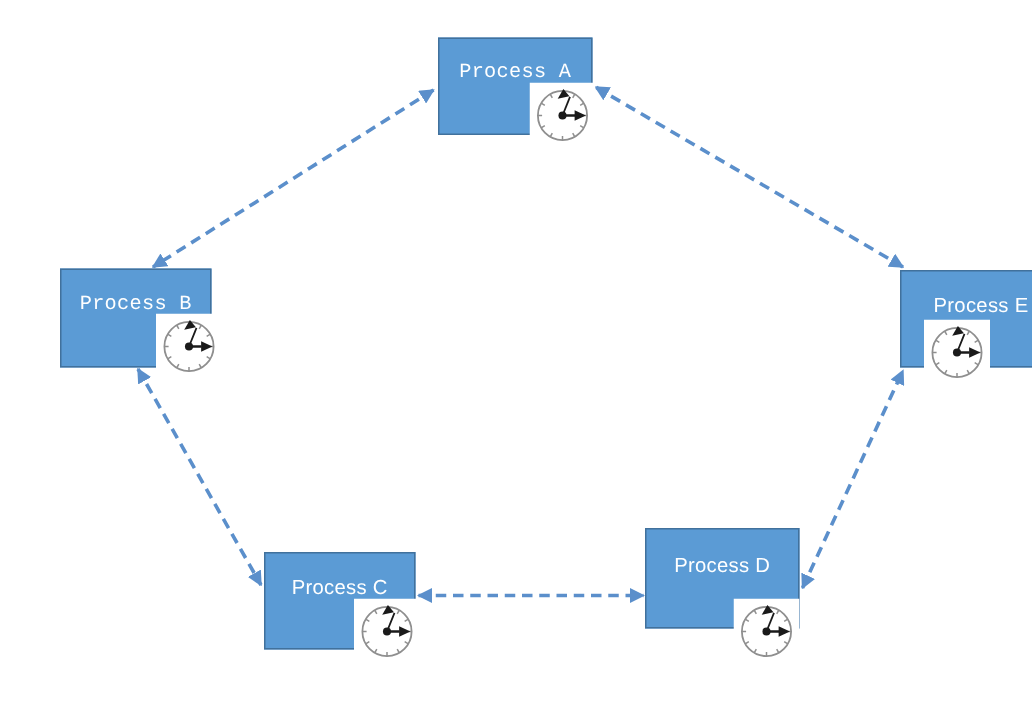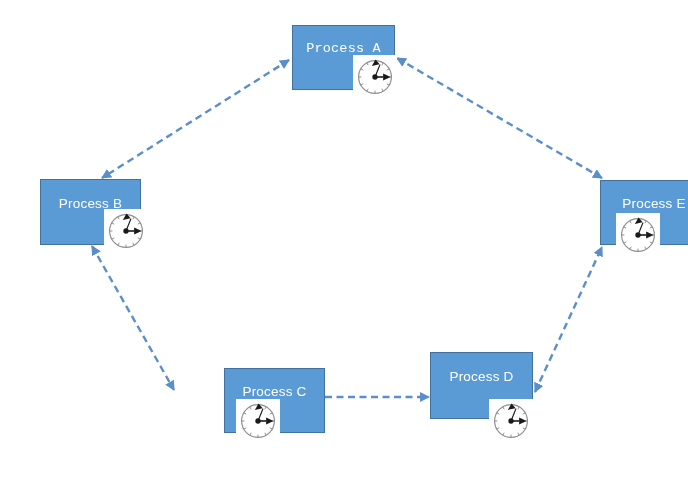--- a/index.html
+++ b/index.html
@@ -37,22 +37,22 @@
   .clock svg { display:block; }
   .clock-bg { fill:var(--clock-face,#ffffff); }
   .clock-face { fill:var(--clock-face,#ffffff); stroke:var(--clock-outline,#8f8f8f); stroke-width:1.2; }
   .clock-ticks line { stroke:var(--clock-outline,#8f8f8f); stroke-width:1; }
   .hand-thin { stroke:var(--clock-hands,#1a1a1a); stroke-width:1.2; }
   .hand { stroke:var(--clock-hands,#1a1a1a); stroke-width:1.6; }
   .hand-fill { fill:var(--clock-hands,#1a1a1a); }
 
   
   #node-a { left:292px; top:25px;  width:103px; height:65px;font-family:Liberation Mono, monospace; }
-  #node-b { left:40px;  top:179px; width:101px; height:66px; }
-  #node-c { left:176px; top:368px; width:101px; height:65px;margin-left:48px; }
+  #node-b { left:40px;  top:179px; width:101px; height:66px;font-family:Liberation Mono, monospace; }
+  #node-c { left:176px; top:368px; width:101px; height:65px; }
   #node-d { left:430px; top:352px; width:103px; height:67px; }
   #node-e { left:560px; top:180px; width:108px; height:65px;margin-left:40px; }
 
   #clock-a { left:353px; top:55px; }
   #clock-b { left:104px; top:209px; }
   #clock-c { left:236px; top:399px; }
   #clock-d { left:489px; top:399px; }
   #clock-e { left:616px; top:213px; }
 </style>
 </head>

